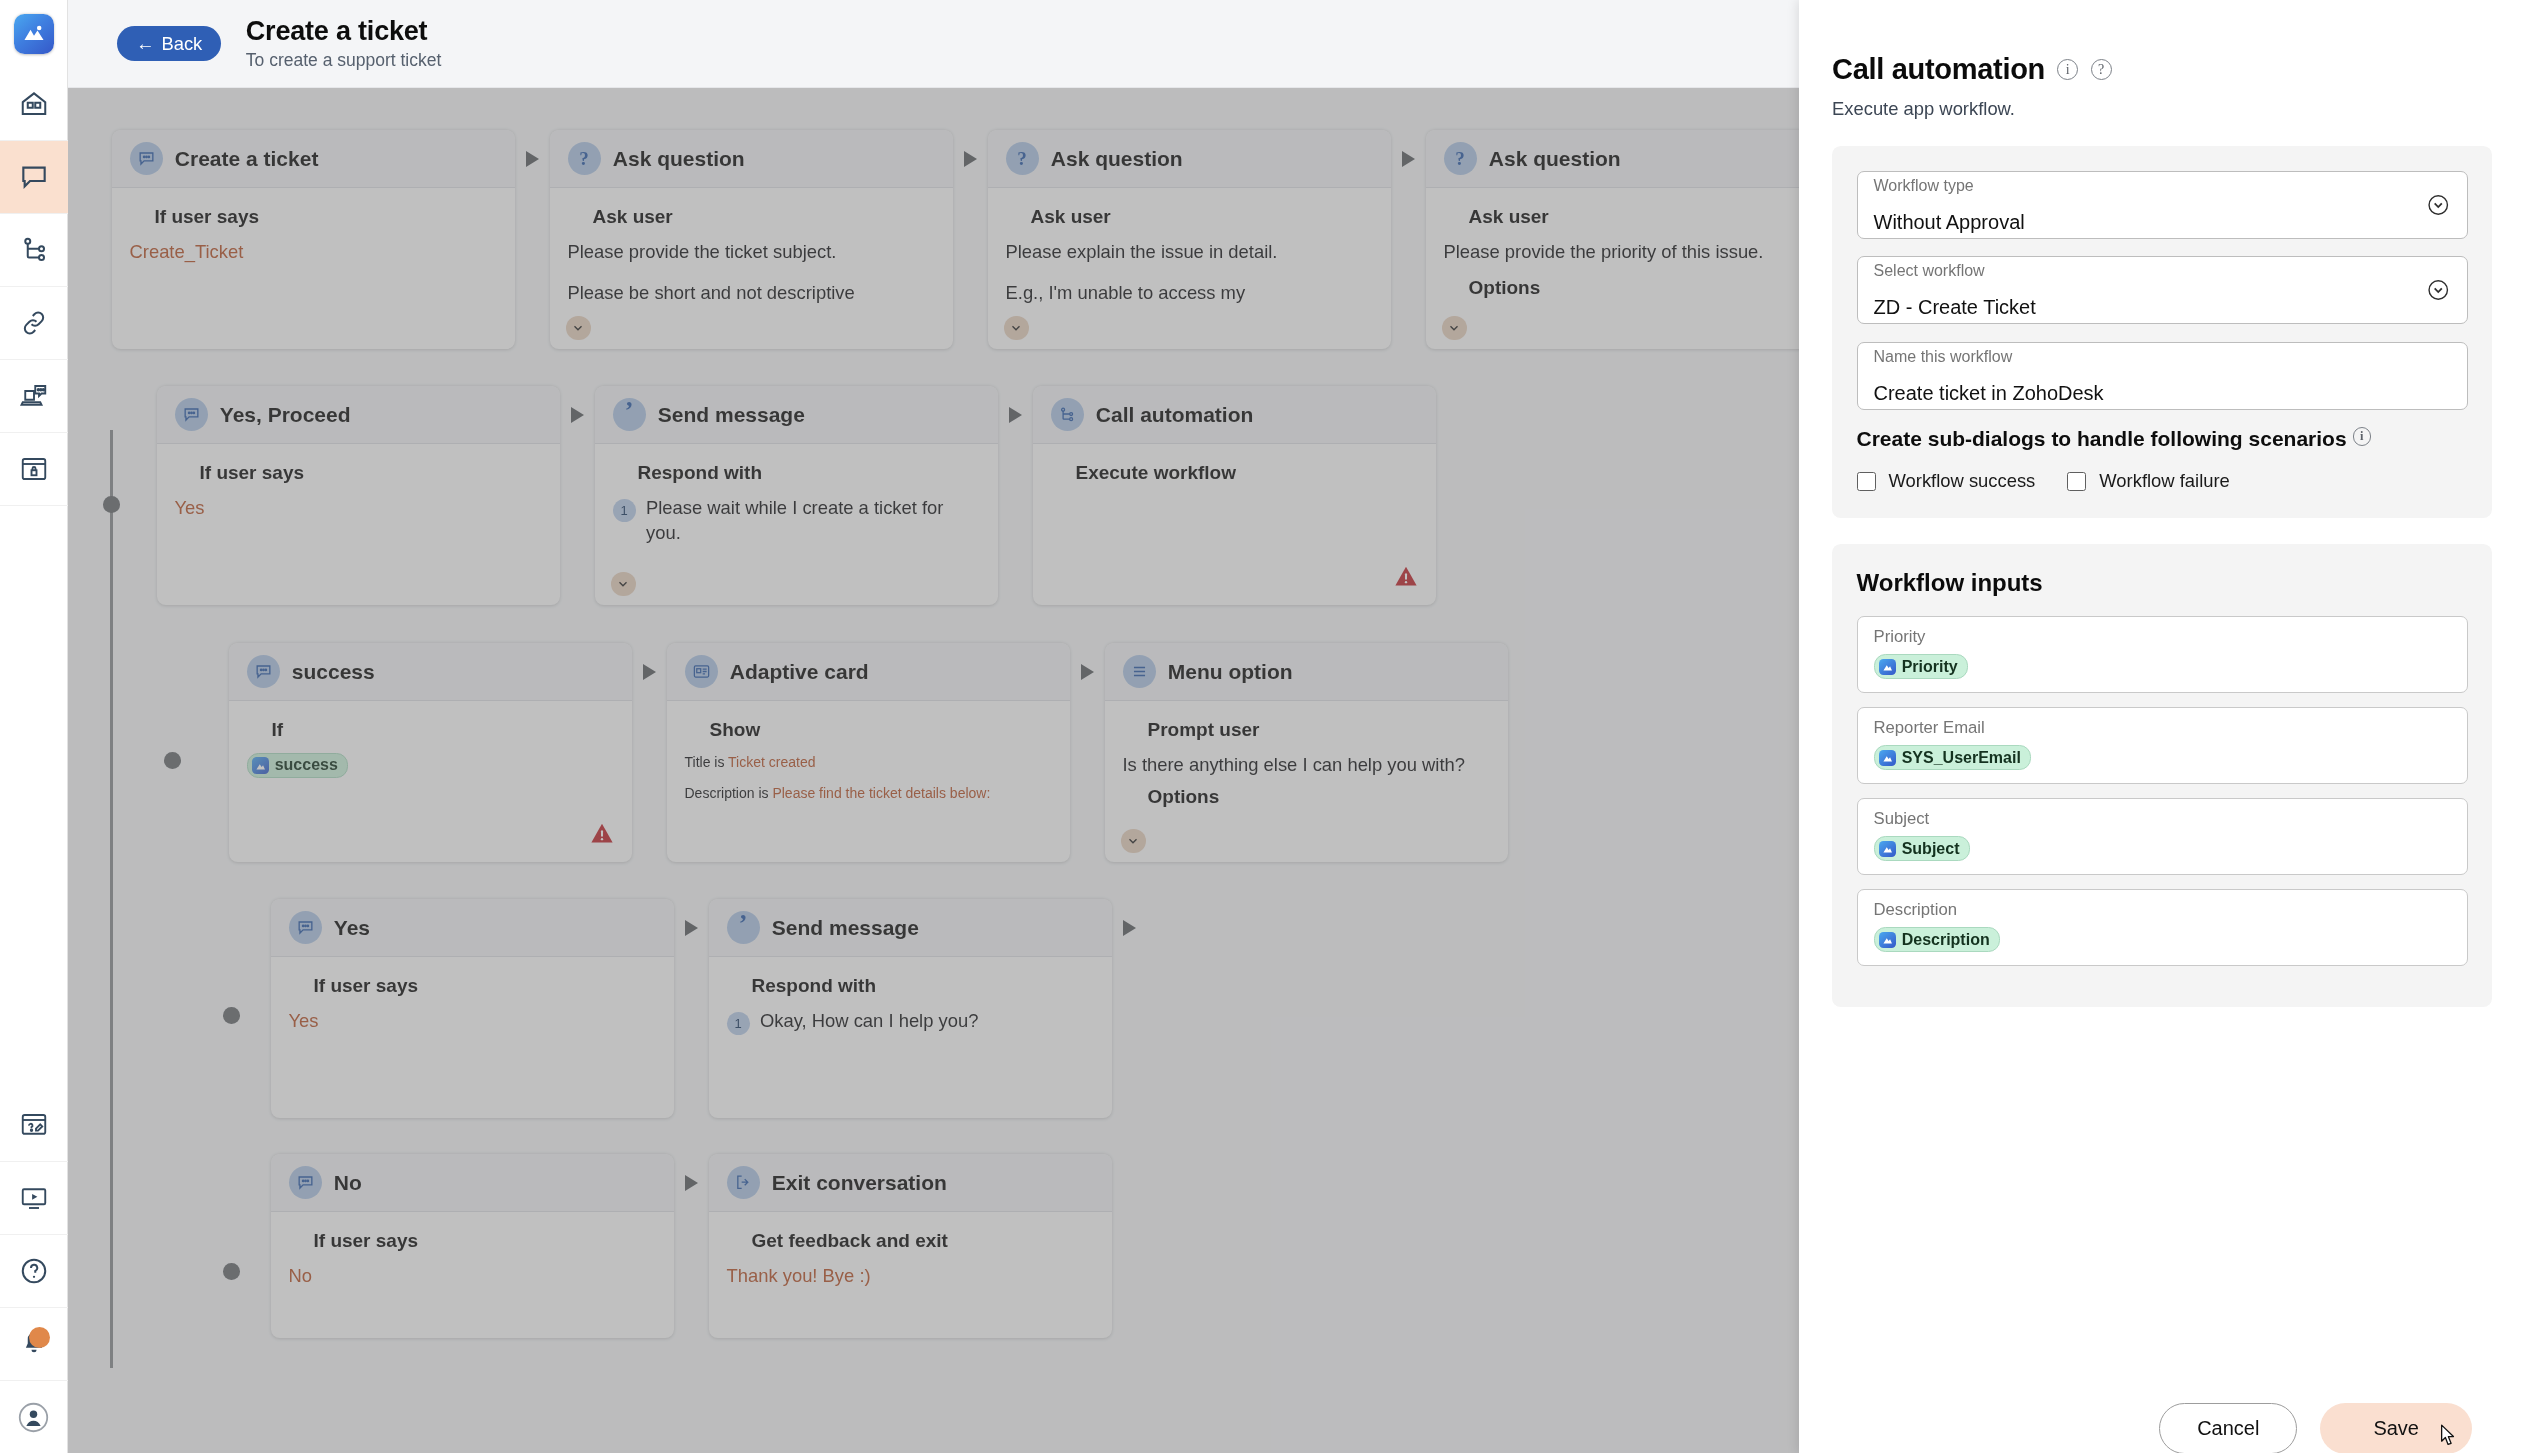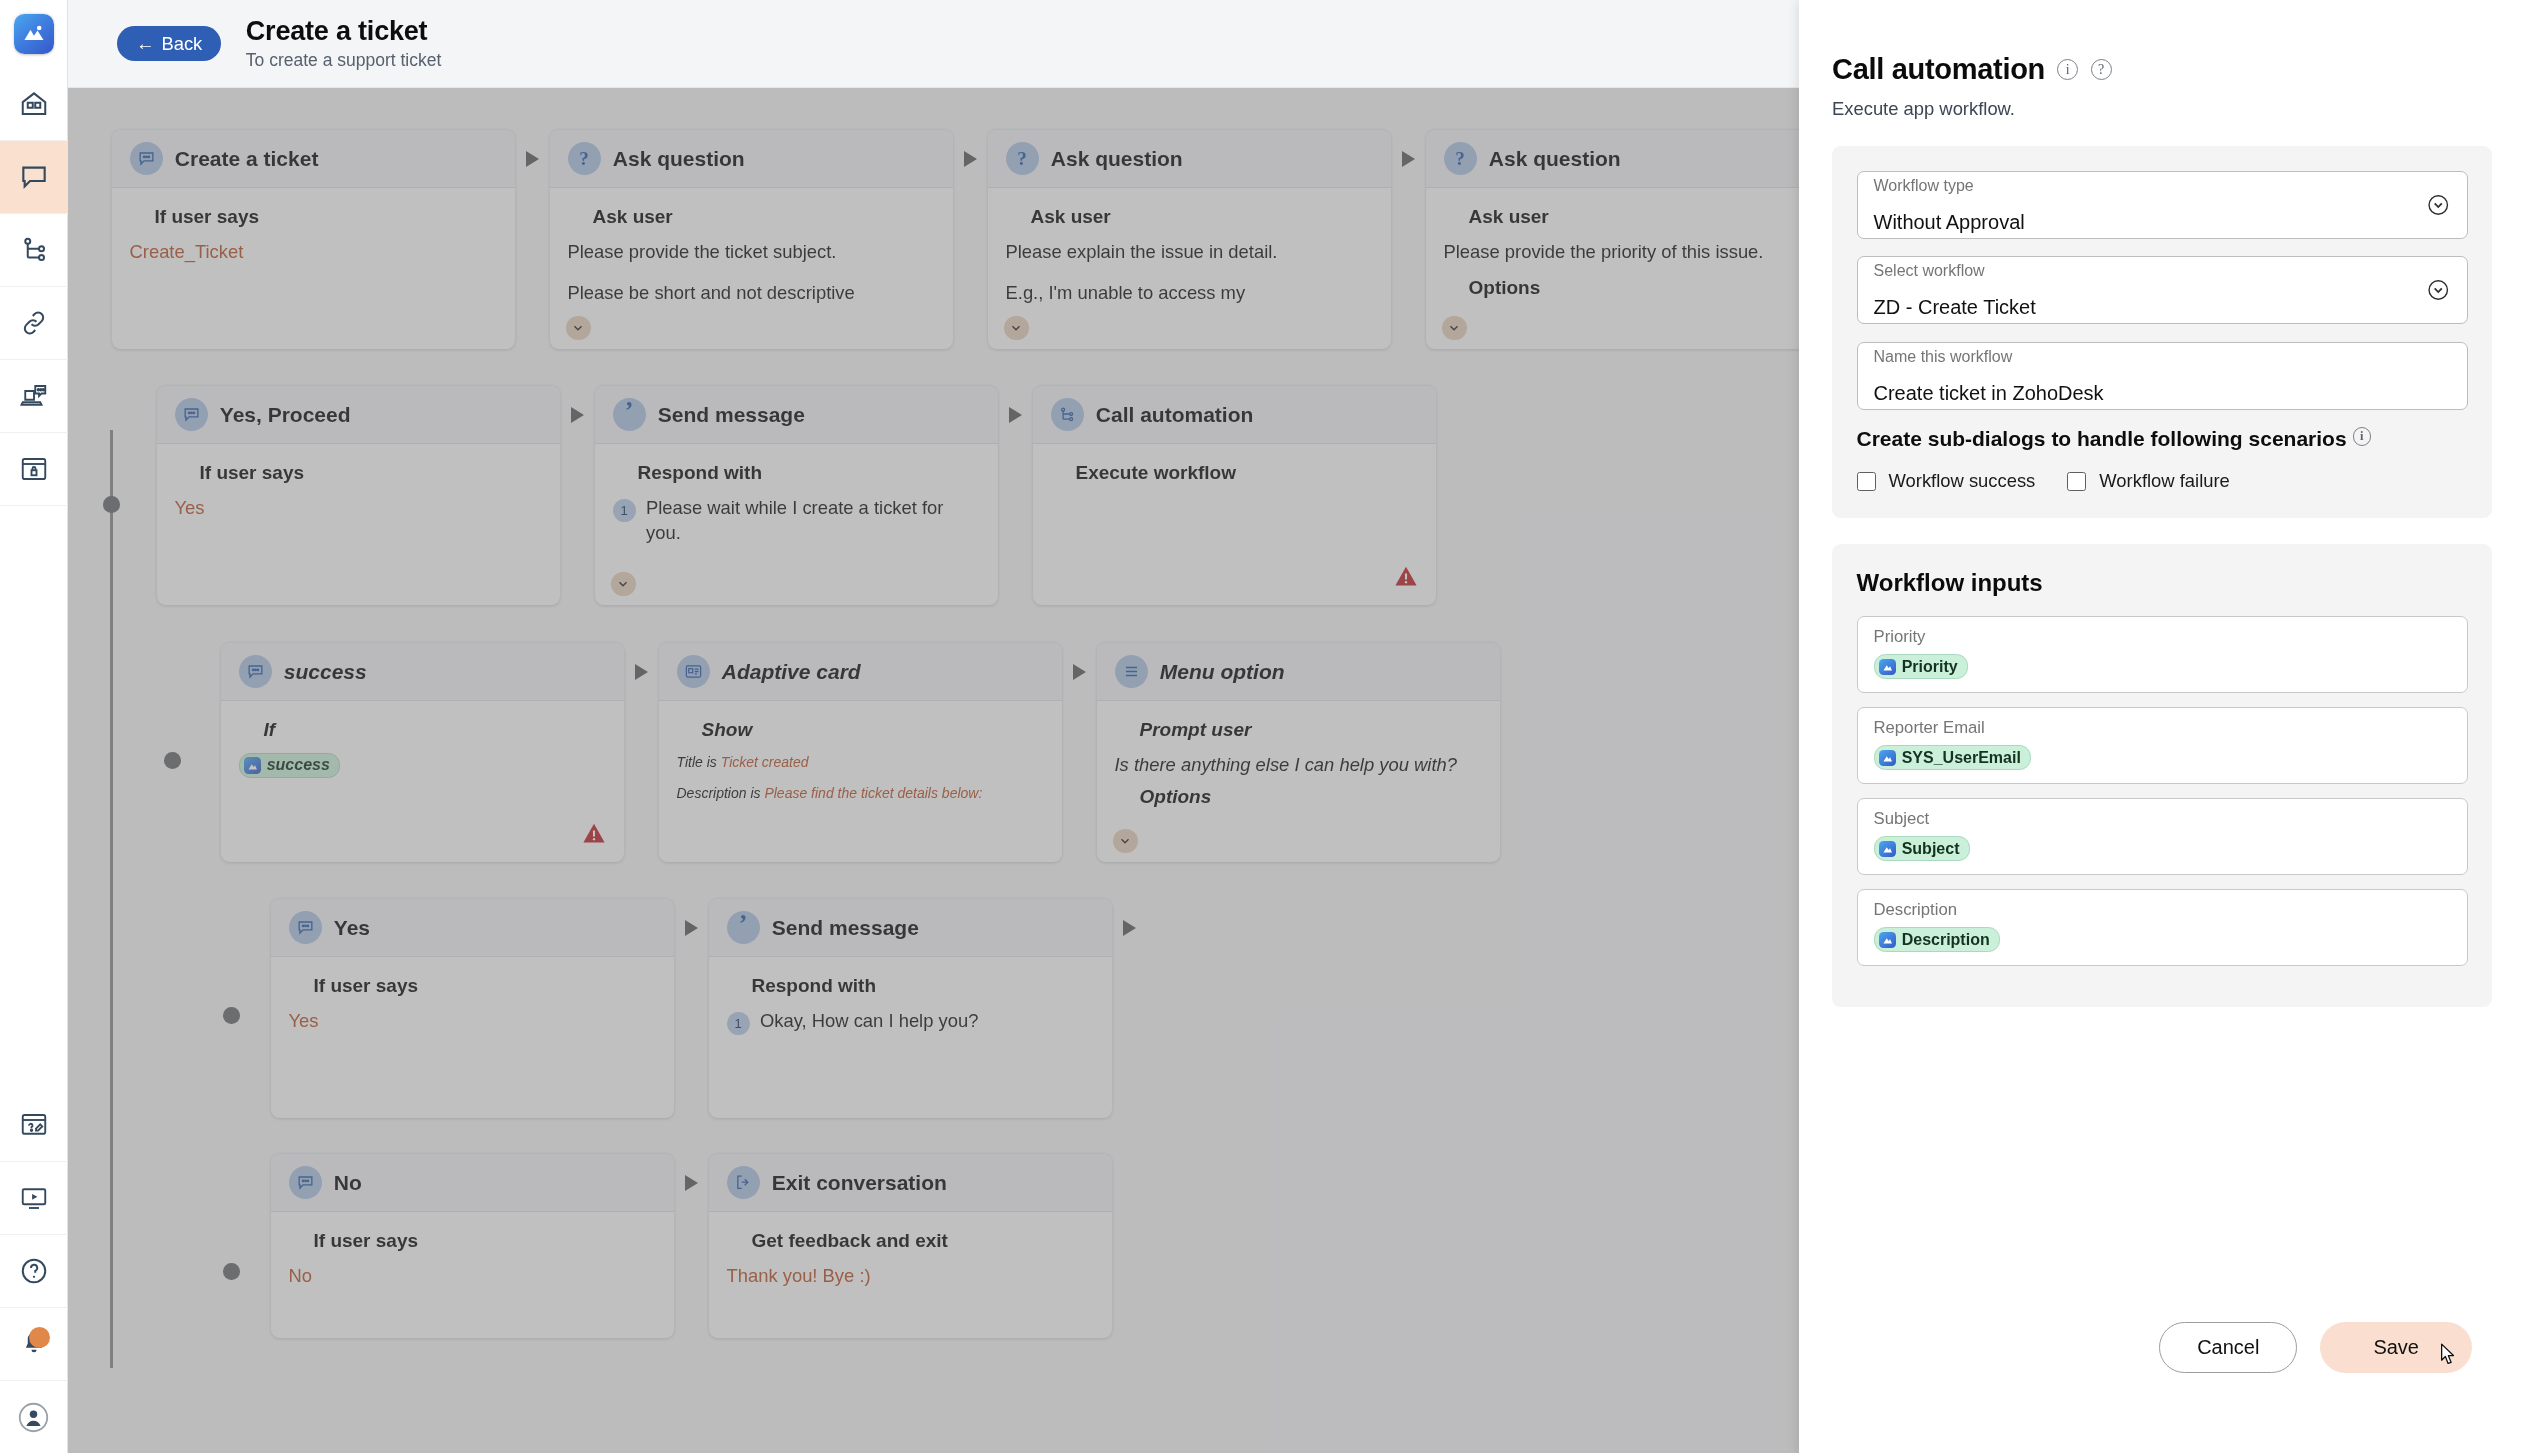--- a/index.html
+++ b/index.html
@@ -173,21 +173,21 @@
   .check-lbl { font-size: 18.4px; color:#1a1a1a; }
 
   .wi-title { font-size: 24px; font-weight:700; color:#0b0b0b; margin-bottom: 19px; }
   .wi-field {
     background:#fff; border:0.9px solid #c9c9c9; border-radius:7px;
     padding: 10.5px 16px 12.3px 16px; margin-bottom: 14px;
   }
   .wi-label { font-size: 16.7px; color:#757575; margin-bottom: 7px; }
 
   .panel-footer {
-    height: 132px; display:flex; align-items:flex-start; justify-content:flex-end;
+    height: 132px; display:flex; align-items:flex-end; justify-content:flex-end;
     gap: 23px; padding-right: 53px;
   }
   .btn-cancel {
     height: 51px; padding: 0 37px; border-radius:25.4px; background:#fff;
     border:0.9px solid #9d9d9d; font-size: 20px; color:#111; cursor:pointer;
     font-family:"Liberation Sans",sans-serif;
   }
   .btn-save {
     height: 51px; padding: 0 53px; border-radius:25.4px; background:#fadfd0;
     border:none; font-size: 20px; color:#111; cursor:pointer; position:relative;
@@ -502,21 +502,21 @@
             <svg width="26" height="24.5" viewBox="0 0 24 24">
                 <path d="M12 2.8L22.4 21H1.6z" fill="#c0272d"></path>
                 <rect x="11" y="9" width="2" height="6.4" rx="1" fill="#fff"></rect>
                 <circle cx="12" cy="17.8" r="1.15" fill="#fff"></circle>
               </svg>
           </span>
         </div>
       </div>
     </div>
 
-    <div class="row" style="left:153px; top:555px;font-style:italic;">
+    <div class="row" style="left:161px; top:555px;">
       <div class="node" style="height:219px">
         <div class="node-head">
           <span class="node-badge">
             <svg width="19" height="19" viewBox="0 0 24 24" fill="none" stroke="#2b5ca8" stroke-width="1.7">
                 <path d="M4 5h16v10H9l-4 4v-4H4z"></path>
                 <circle cx="9" cy="10" r=".9" fill="#2b5ca8"></circle>
                 <circle cx="12" cy="10" r=".9" fill="#2b5ca8"></circle>
                 <circle cx="15" cy="10" r=".9" fill="#2b5ca8"></circle>
               </svg>
           </span>

